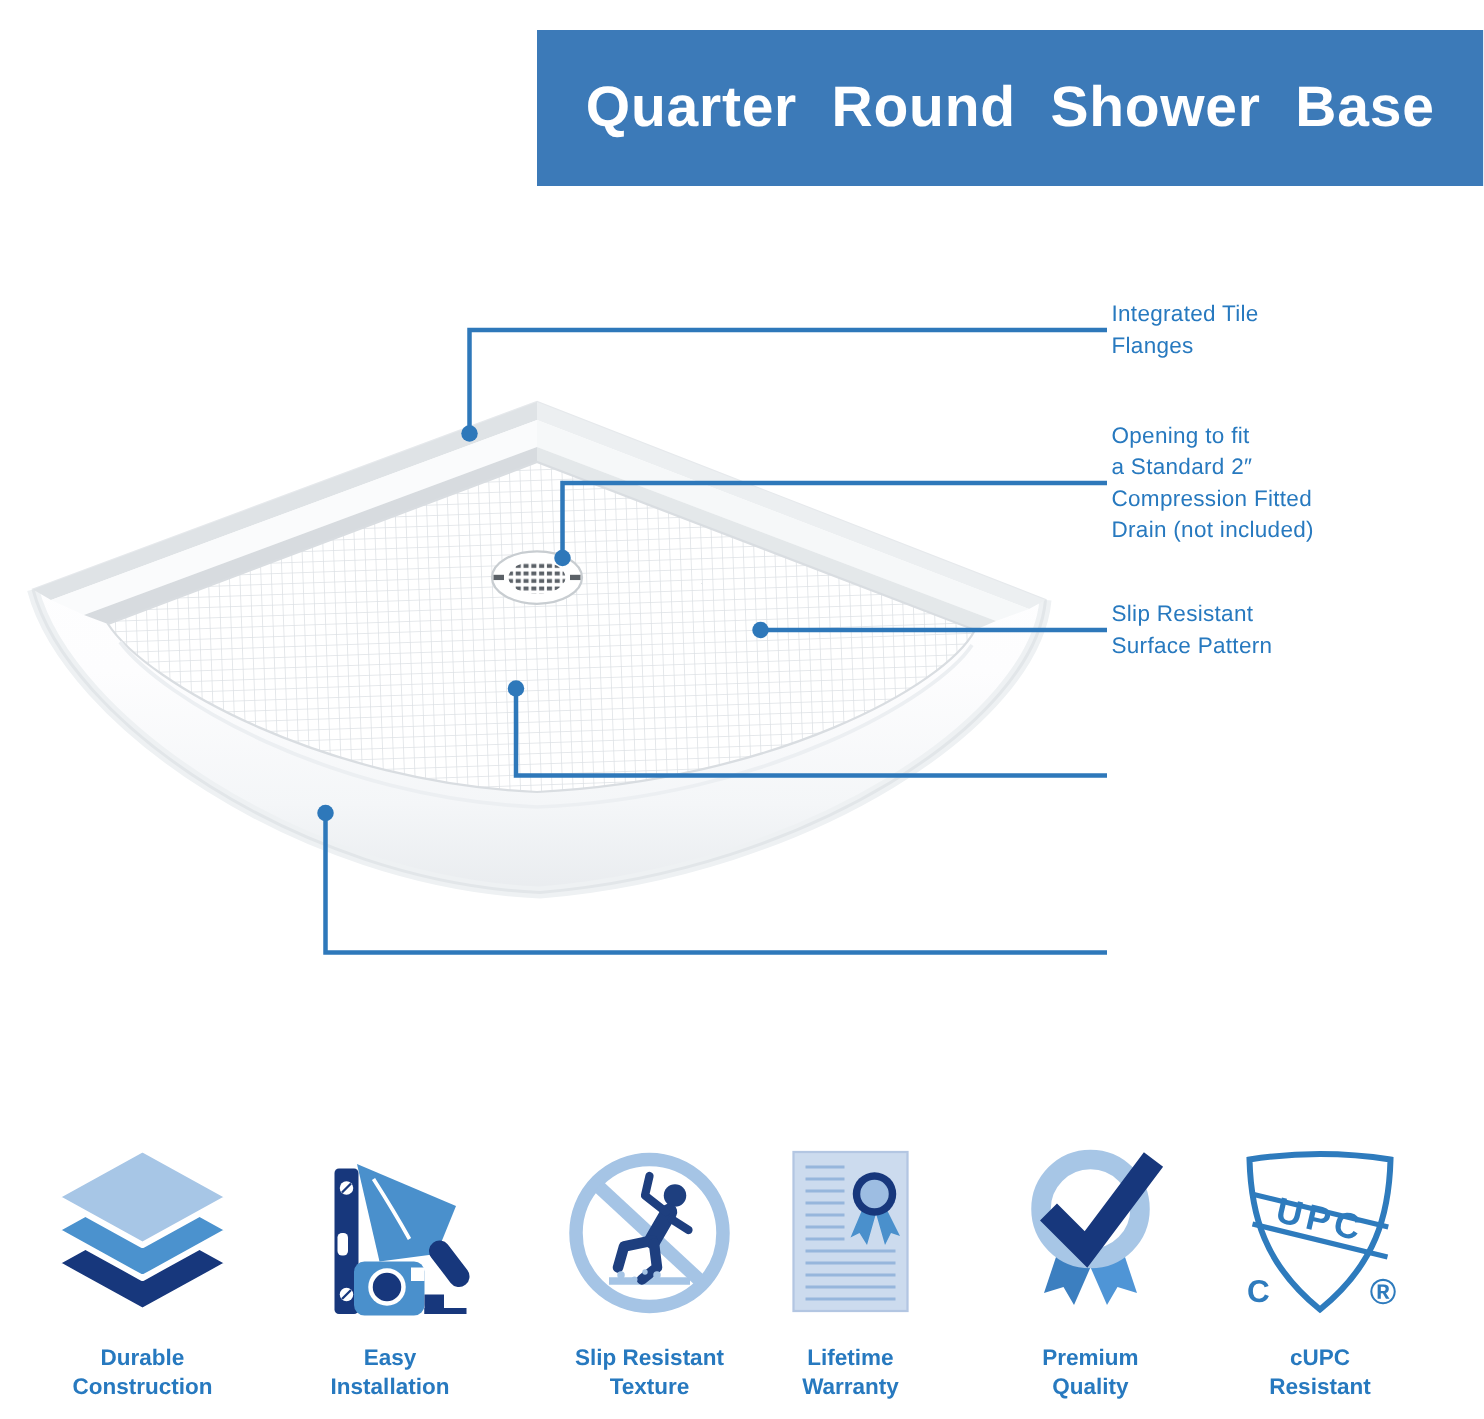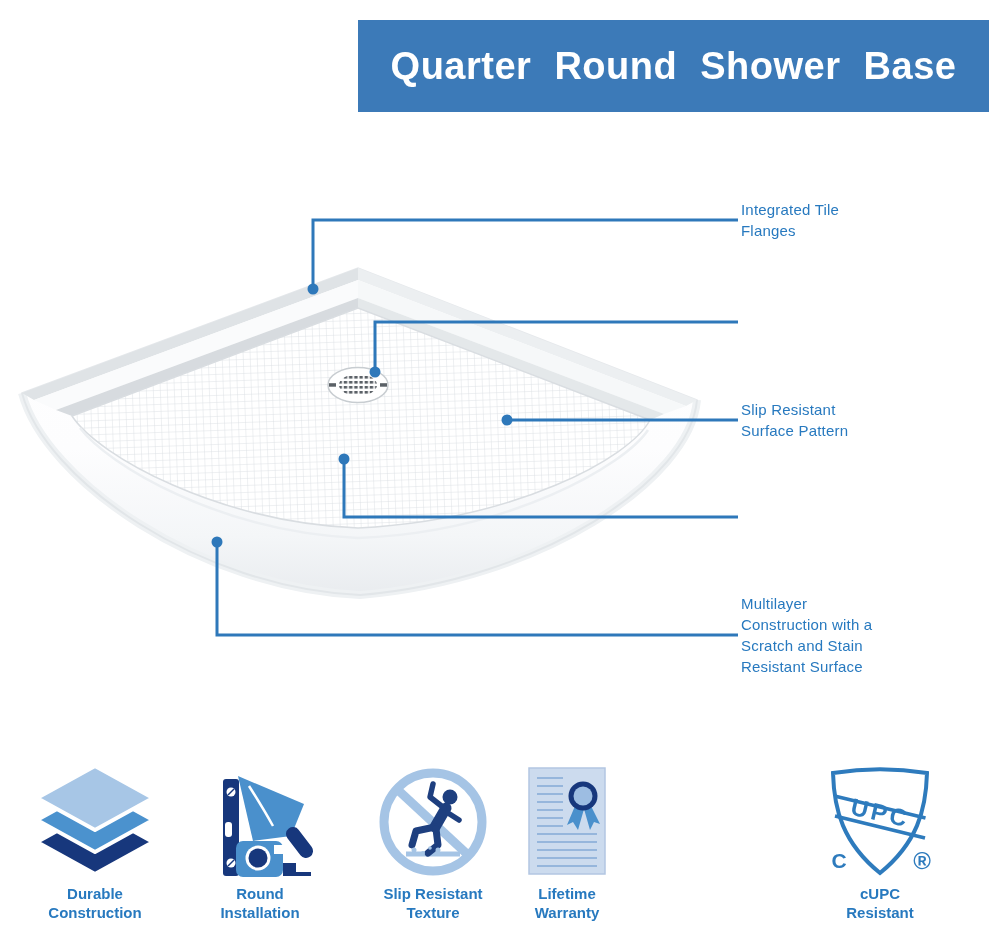--- a/index.html
+++ b/index.html
@@ -1,33 +1,33 @@
 <!DOCTYPE html>
 <html><head>
 <meta charset="utf-8">
 <style>
   html,body{margin:0;padding:0;background:#fff;}
   #stage{position:relative;width:989px;height:946px;background:#fff;overflow:hidden;
          font-family:"Liberation Sans","DejaVu Sans",sans-serif;}
   
-  .banner{position:absolute;left:358px;top:20px;width:631px;height:92px;
+  .banner{position:absolute;left:358px;top:20px;width:631px;height:104px;
           background:#3c7ab8;display:flex;align-items:center;justify-content:center;}
   .banner h1{margin:0;color:#fff;font-size:38px;font-weight:bold;letter-spacing:.5px;
              word-spacing:12px;white-space:nowrap;}
   
   .illus{position:absolute;left:0;top:180px;width:740px;height:520px;}
   
   .callout{position:absolute;left:741px;width:240px;color:#2779bf;font-weight:normal;
            font-size:15px;line-height:21px;letter-spacing:.2px;white-space:pre-line;}
   #co1{top:199px}#co2{top:280px}#co3{top:399px}#co4{top:485px}#co5{top:593px}
   
   .feature{position:absolute;top:762px;width:150px;display:flex;flex-direction:column;
            align-items:center;}
   .feature .iconbox{height:120px;display:flex;align-items:center;justify-content:center;}
-  .feature figcaption{margin-top:2px;color:#2779bf;font-weight:bold;font-size:15px;
+  .feature figcaption{margin-top:14px;color:#2779bf;font-weight:bold;font-size:15px;
            line-height:19px;text-align:center;white-space:pre-line;}
   #f1{left:20px}#f2{left:185px}#f3{left:358px}#f4{left:492px}#f5{left:652px}#f6{left:805px}
   figure{margin:0}
   .upc-txt{font-family:"Liberation Sans","DejaVu Sans",sans-serif;font-weight:bold;fill:#2e7bbd;}
 </style>
 </head>
 <body>
 
 <div id="stage">
 
@@ -90,26 +90,26 @@
       <circle cx="313" cy="109" r="5.5"></circle>
       <circle cx="375" cy="192" r="5.5"></circle>
       <circle cx="507" cy="240" r="5.5"></circle>
       <circle cx="344" cy="279" r="5.5"></circle>
       <circle cx="217" cy="362" r="5.5"></circle>
     </g>
   </svg>
 
   <div class="callout" id="co1">Integrated Tile
 Flanges</div>
+  <div class="callout" id="co2">Opening to fit
+a Standard 2″
+Compression Fitted
+Drain (not included)</div>
   <div class="callout" id="co3">Slip Resistant
 Surface Pattern</div>
-  <div class="callout" id="co5">Multilayer
-Construction with a
-Scratch and Stain
-Resistant Surface</div>
 
   <figure class="feature" id="f1">
     <div class="iconbox">
       <svg width="120" height="116" viewBox="0 0 120 116">
         <g stroke="#ffffff" stroke-width="4" stroke-linejoin="round">
           <path d="M60 46 L118 78 L60 110 L2 78 Z" fill="#17377c"></path>
           <path d="M60 24 L118 56 L60 88 L2 56 Z" fill="#4b92ce"></path>
           <path d="M60 2 L118 34 L60 66 L2 34 Z" fill="#a7c6e6"></path>
         </g>
       </svg>
@@ -131,21 +131,21 @@
         <path d="M44 20 Q58 42 68 60" stroke="#ffffff" stroke-width="2.5" fill="none"></path>
         <line x1="88" y1="68" x2="101" y2="85" stroke="#17377c" stroke-width="14" stroke-linecap="round"></line>
         <rect x="31" y="75" width="47" height="36" rx="7" fill="#4a90cc"></rect>
         <rect x="69" y="79" width="9" height="9" fill="#ffffff"></rect>
         <circle cx="53" cy="92" r="12.5" fill="#ffffff"></circle>
         <circle cx="53" cy="92" r="9.5" fill="#17377c"></circle>
         <rect x="78" y="97" width="13" height="13" fill="#17377c"></rect>
         <rect x="78" y="106" width="28" height="4" fill="#17377c"></rect>
       </svg>
     </div>
-    <figcaption>Round
+    <figcaption>Easy
 Installation</figcaption>
   </figure>
 
   <figure class="feature" id="f3">
     <div class="iconbox">
       <svg width="110" height="110" viewBox="0 0 110 110">
         <circle cx="55" cy="55" r="49" fill="none" stroke="#a5c4e5" stroke-width="9"></circle>
         <line x1="28" y1="87" x2="82" y2="87" stroke="#a5c4e5" stroke-width="5"></line>
         <line x1="21" y1="24" x2="89" y2="87" stroke="#a5c4e5" stroke-width="9"></line>
         <g fill="#1e3f7f" stroke="#1e3f7f">
@@ -191,20 +191,32 @@
           <polygon points="74,40 67,43 73,64 77,56 83,58" fill="#4a90cc"></polygon>
           <circle cx="66" cy="30" r="14.5" fill="#17377c"></circle>
           <circle cx="66" cy="30" r="9.5" fill="#9dbde2"></circle>
         </g>
       </svg>
     </div>
     <figcaption>Lifetime
 Warranty</figcaption>
   </figure>
 
+  <figure class="feature" id="f5">
+    <div class="iconbox">
+      <svg width="110" height="112" viewBox="0 0 110 112">
+        <path d="M36 60 L58 72 L44 104 L37 92 L24 96 Z" fill="#3c7fc0"></path>
+        <path d="M74 60 L52 72 L66 104 L73 92 L86 96 Z" fill="#4f95d6"></path>
+        <circle cx="55" cy="40" r="33" fill="#ffffff" stroke="#a7c6e6" stroke-width="13"></circle>
+        <path d="M27 42 L52 67 L97 7" fill="none" stroke="#17377c" stroke-width="16"></path>
+      </svg>
+    </div>
+    <figcaption>Premium
+Quality</figcaption>
+  </figure>
 
   <figure class="feature" id="f6">
     <div class="iconbox">
       <svg width="110" height="115" viewBox="0 0 110 115">
         <path d="M8 8 C40 3 70 3 102 8 C101 45 92 78 55 108 C18 78 9 45 8 8 Z" fill="#ffffff" stroke="#2e7bbd" stroke-width="4"></path>
         <line x1="9.5" y1="31" x2="100.5" y2="53" stroke="#2e7bbd" stroke-width="3.5"></line>
         <line x1="10" y1="51" x2="100" y2="73" stroke="#2e7bbd" stroke-width="3.5"></line>
         <text class="upc-txt" x="55" y="56" font-size="24" letter-spacing="3" text-anchor="middle" transform="rotate(13 55 50)">UPC</text>
         <text class="upc-txt" x="14" y="103" font-size="21" text-anchor="middle">C</text>
         <text class="upc-txt" x="97" y="104" font-size="24" text-anchor="middle">®</text>

